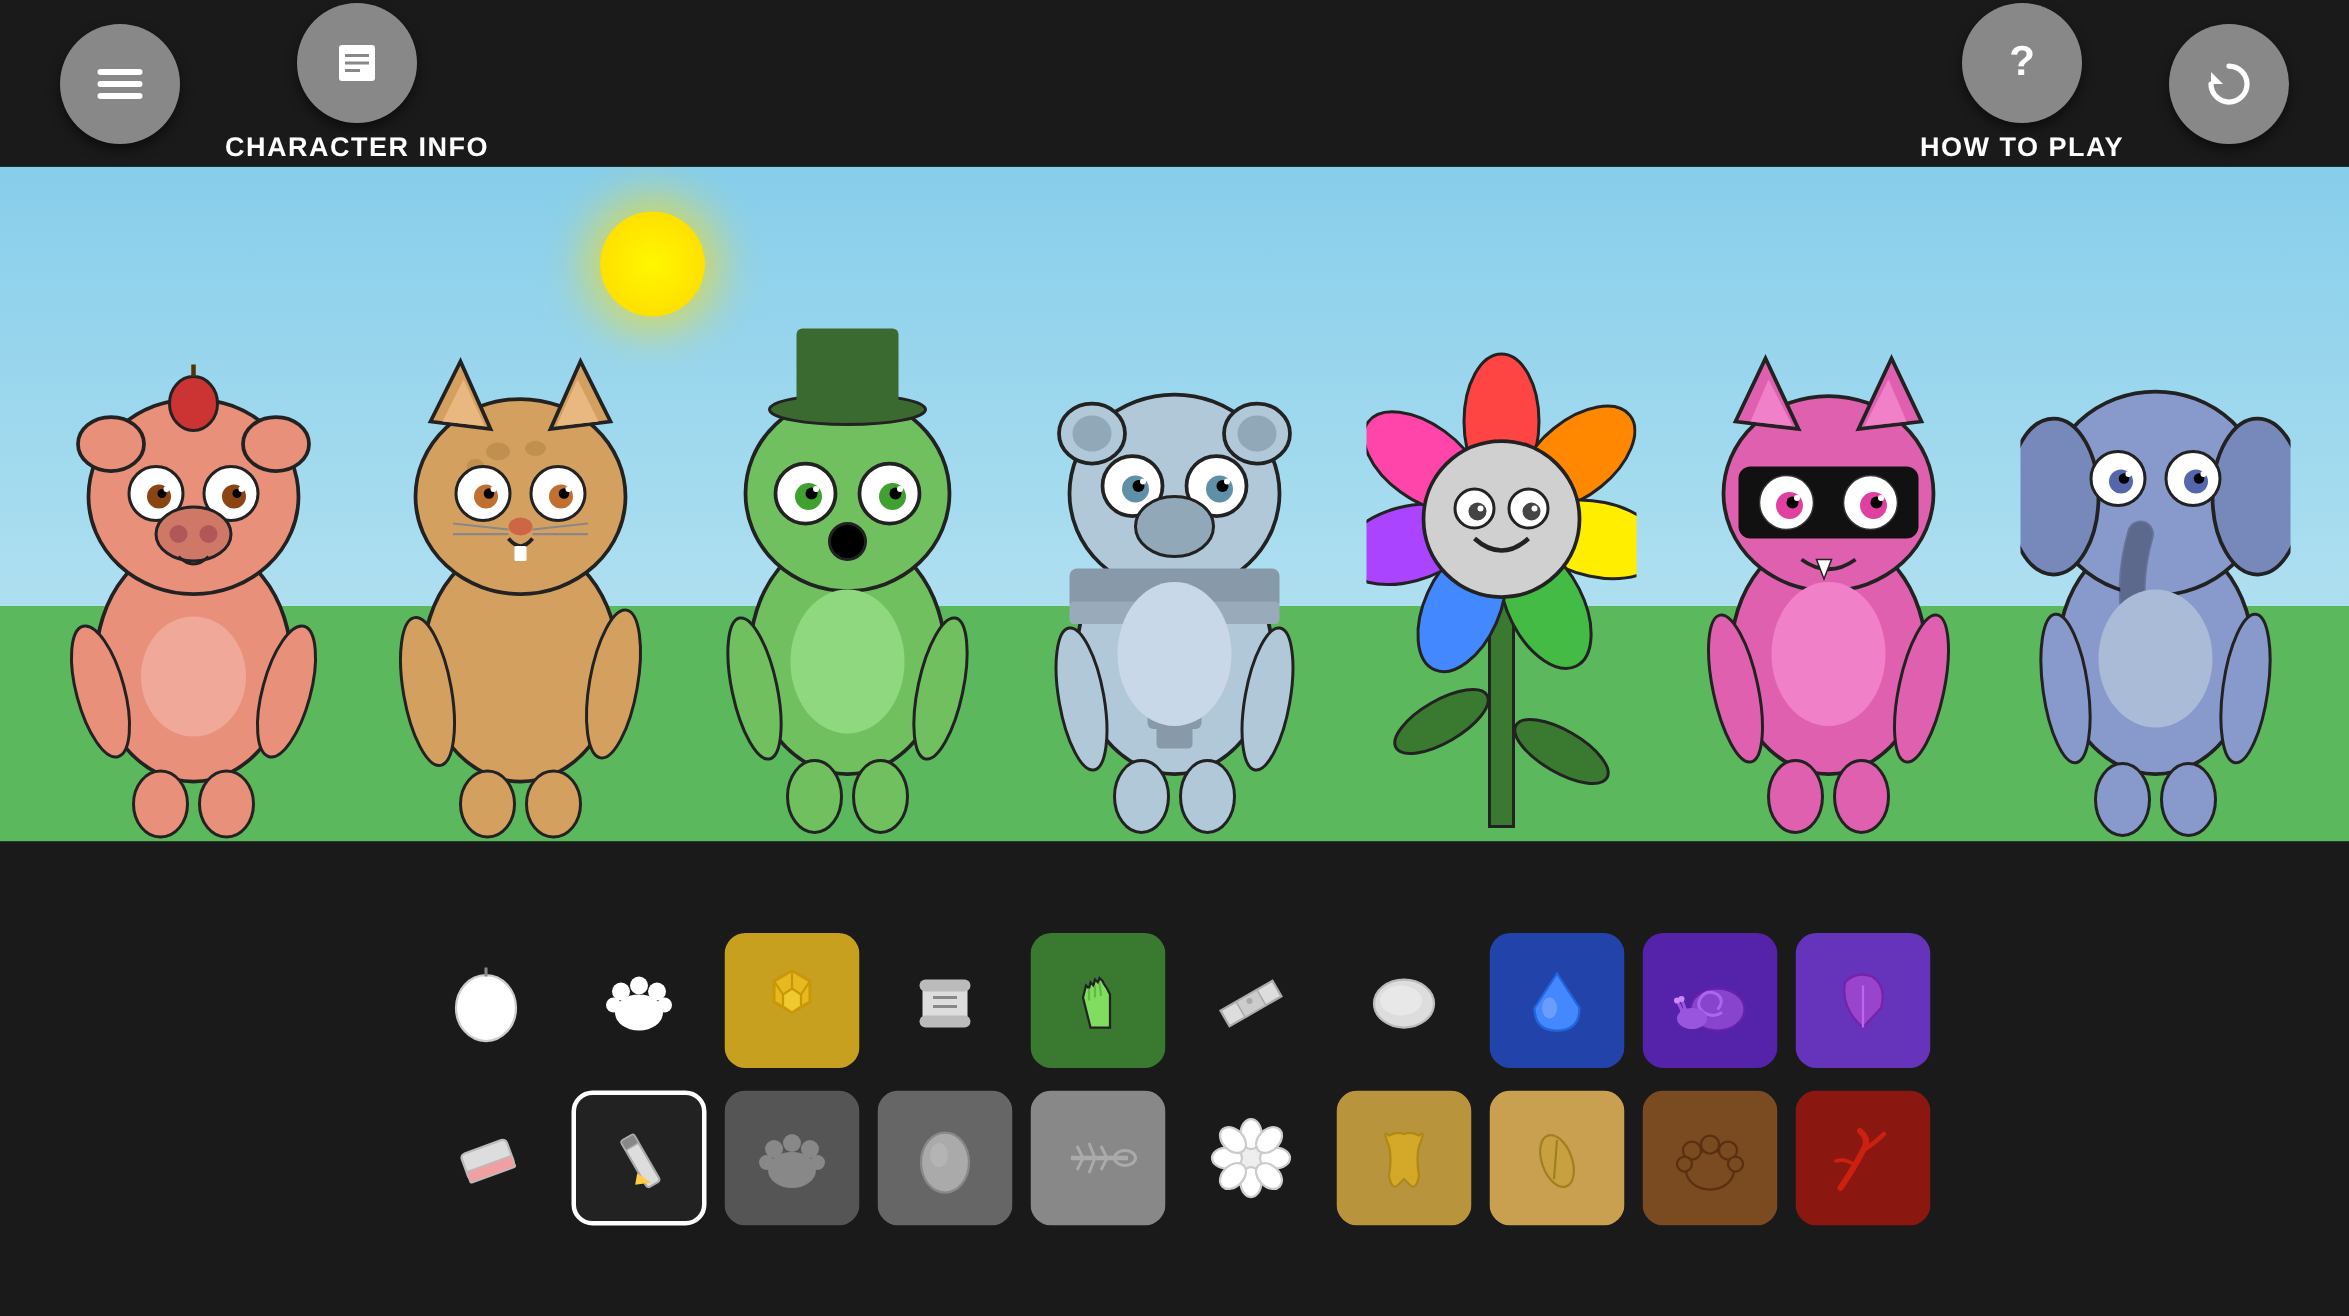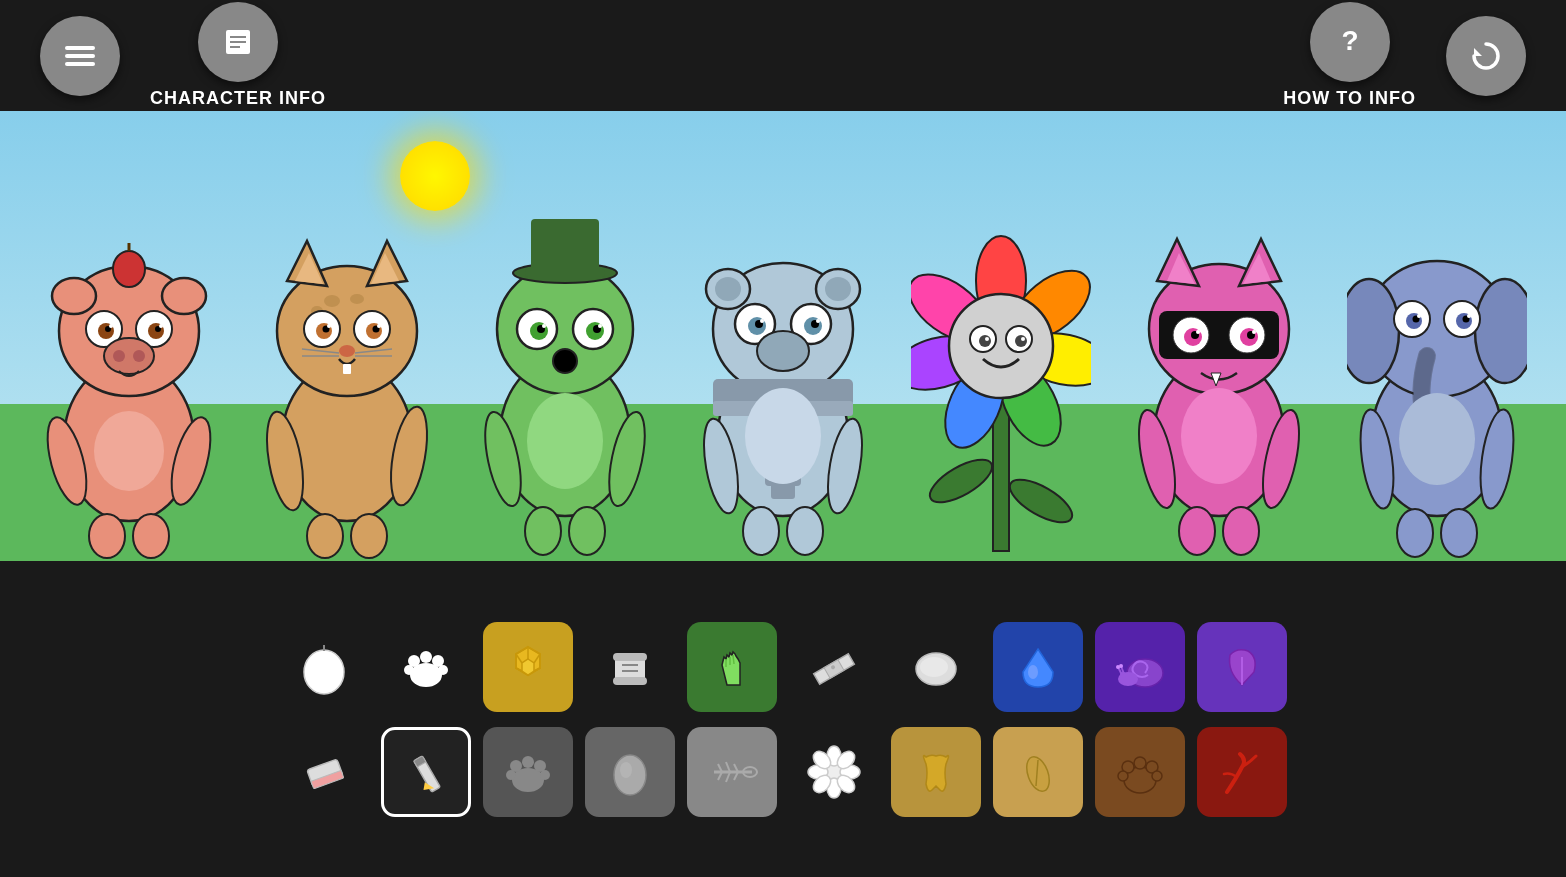--- a/index.html
+++ b/index.html
@@ -221,21 +221,21 @@
     </div>
   </div>
 
   <div class="top-right-buttons">
     <div class="top-btn">
       <div class="btn-circle">
         <svg viewBox="0 0 40 40" fill="white">
           <text x="50%" y="70%" text-anchor="middle" font-size="28" font-weight="bold" fill="white">?</text>
         </svg>
       </div>
-      <span class="btn-label">HOW TO INFO</span>
+      <span class="btn-label">HOW TO PLAY</span>
     </div>
     <div class="top-btn">
       <div class="btn-circle">
         <svg viewBox="0 0 40 40" fill="none" stroke="white" stroke-width="3.5">
           <path d="M20 8 A12 12 0 1 1 8 20" stroke-linecap="round"></path>
           <polygon points="8,12 8,20 16,20" fill="white" stroke="none"></polygon>
         </svg>
       </div>
     </div>
   </div>

